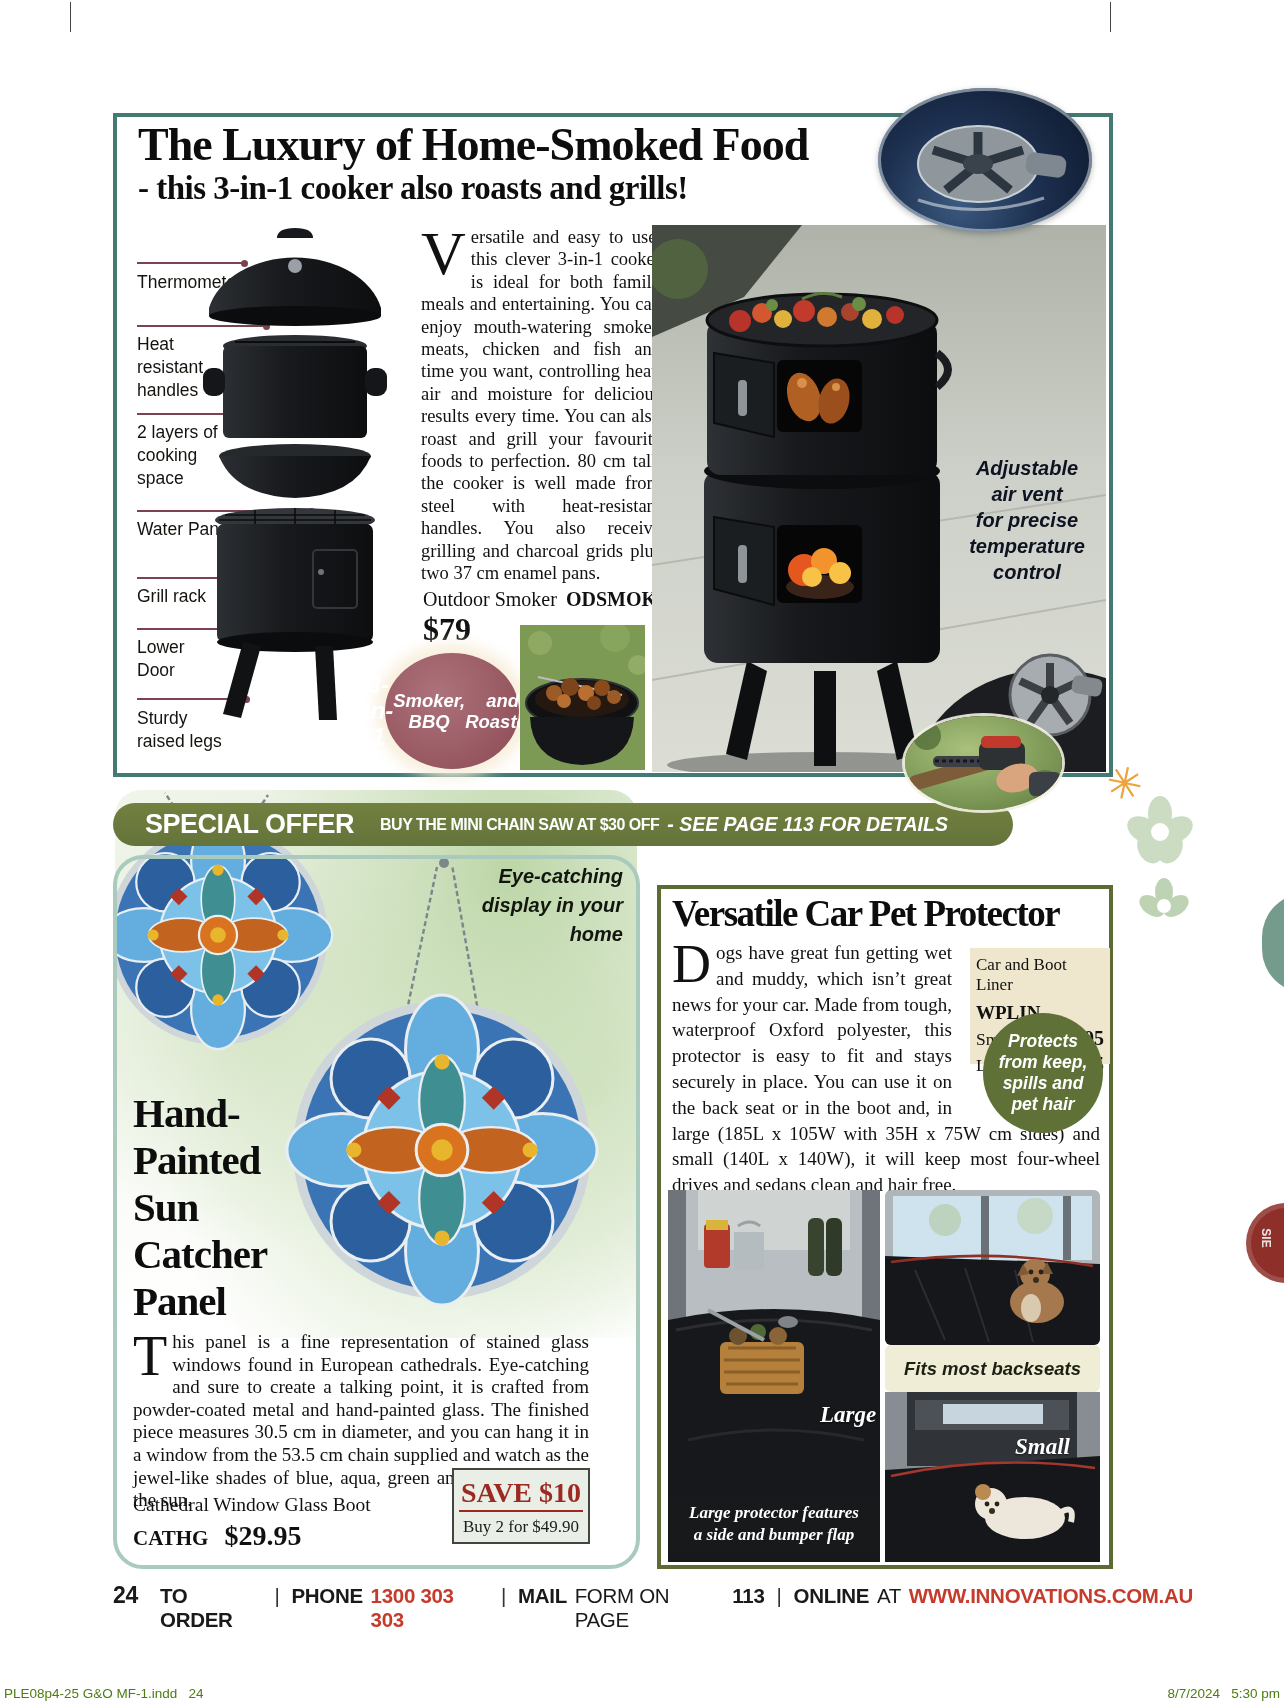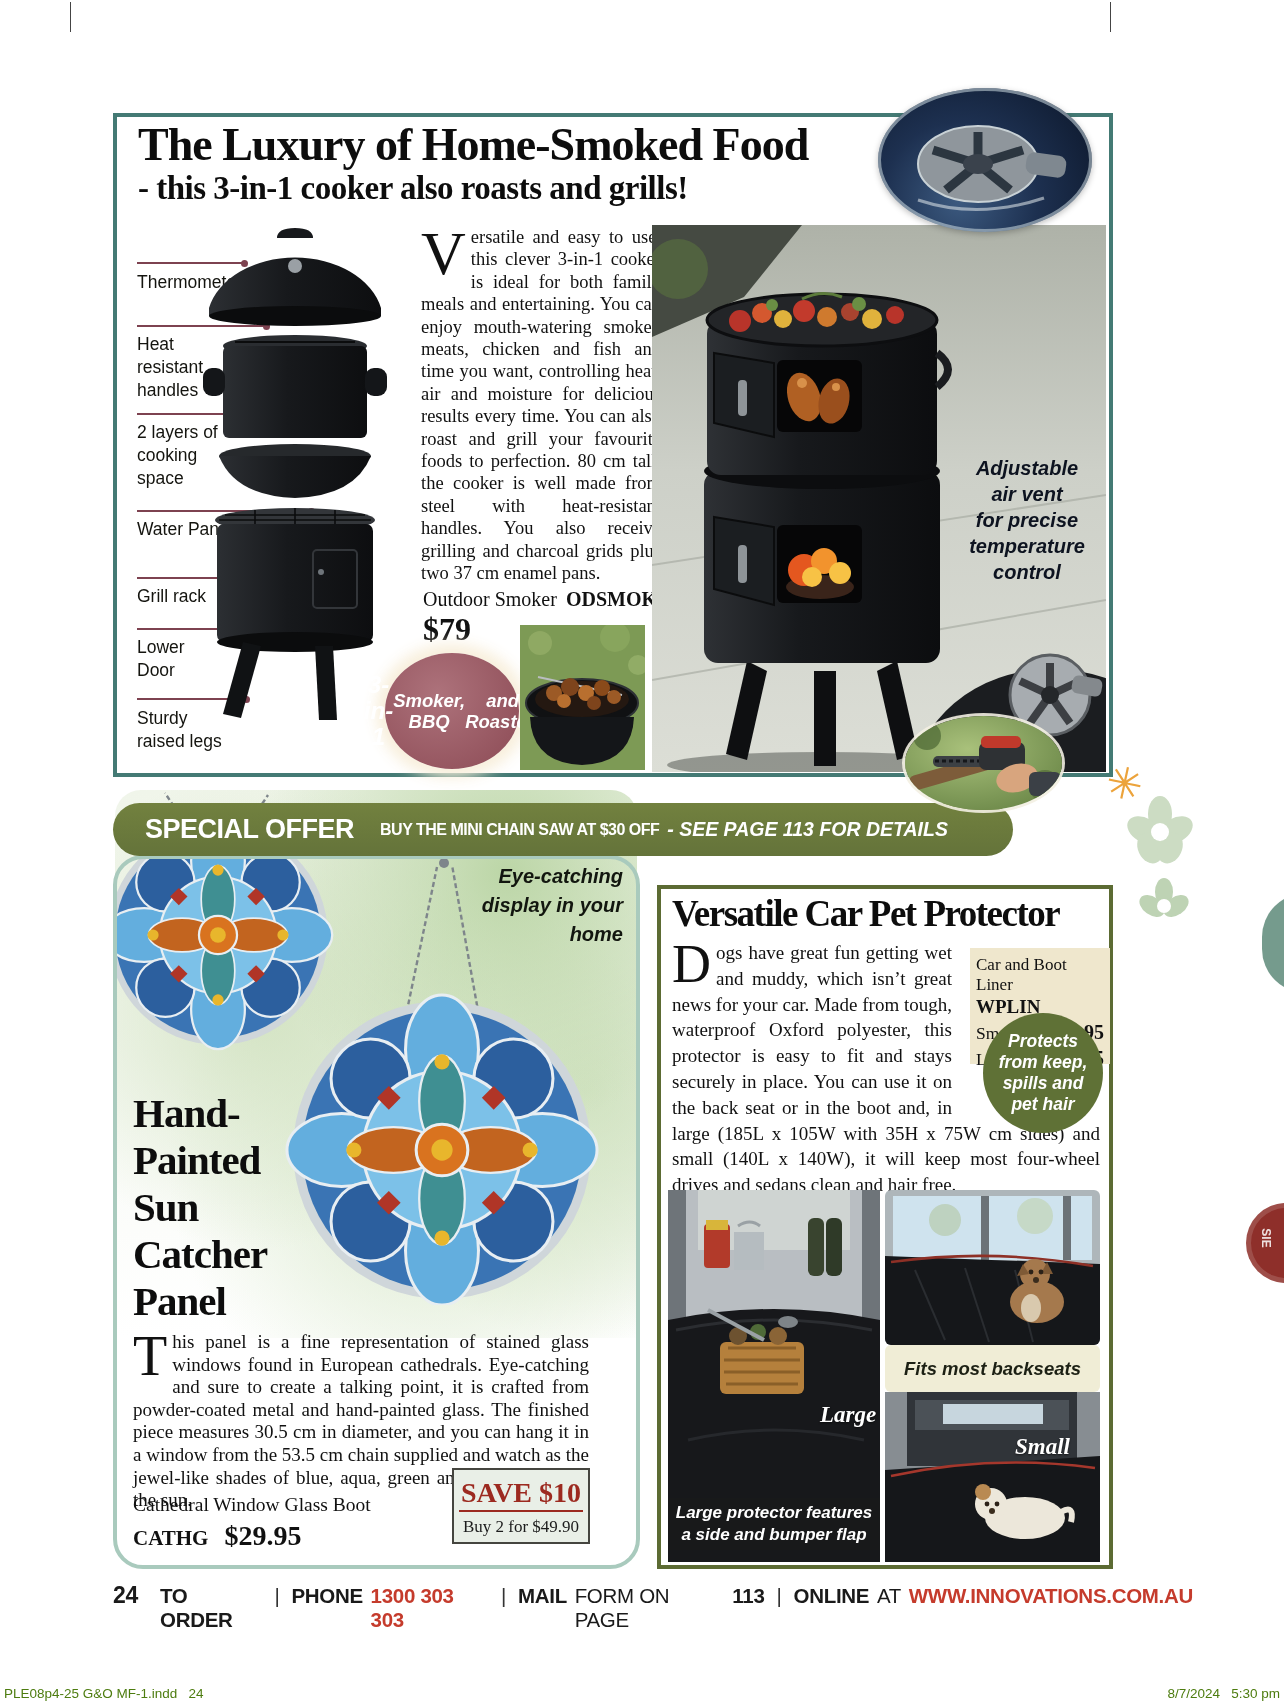--- a/index.html
+++ b/index.html
@@ -28,21 +28,21 @@
   .badge-3in1 .b1{font-size:24px;line-height:26px;}
   .badge-3in1 .b2{font-size:18.5px;line-height:21px;}
   .photo{overflow:hidden;}
   .vent-note{left:300px;top:230px;width:150px;text-align:center;font-family:"Liberation Sans",sans-serif;
      font-size:20px;line-height:26px;font-weight:700;font-style:italic;color:#0d1320;white-space:pre-line;}
   .thermo-oval{left:878px;top:88px;width:214px;height:144px;border-radius:50%;
      background:radial-gradient(circle at 38% 78%, #3c5a80 0%, #1d3050 45%, #0b1527 100%);
      box-shadow:inset 0 0 0 3px rgba(205,220,226,.55), 0 2px 6px rgba(0,0,0,.25);}
 
   
-  .offer-banner{left:113px;top:803px;width:900px;height:53px;border-radius:28px;
+  .offer-banner{left:113px;top:803px;width:900px;height:43px;border-radius:28px;
      background:linear-gradient(#72813f,#64733a);display:flex;align-items:center;padding-left:32px;box-sizing:border-box;
      font-family:"Liberation Sans",sans-serif;color:#fff;z-index:6;}
   .offer-banner .o1{font-size:27px;font-weight:800;letter-spacing:-0.5px;}
   .offer-banner .o2{font-size:16px;font-weight:800;letter-spacing:-0.5px;margin-left:26px;}
   .offer-banner .o3{font-size:19.5px;font-weight:800;font-style:italic;margin-left:8px;}
   .chainsaw-oval{left:905px;top:716px;width:157px;height:94px;border-radius:50%;overflow:hidden;
      box-shadow:0 0 0 3px rgba(243,239,226,.9);z-index:7;}
 
   
   .deco-asterisk{left:1106px;top:758px;font-family:"DejaVu Sans",sans-serif;font-size:44px;color:#eca33b;transform:rotate(12deg);z-index:2;}
@@ -73,30 +73,30 @@
   .save-box .st{display:inline-block;font-size:28px;font-weight:700;color:#9c2a20;border-bottom:2px solid #9c2a20;padding:0 2px 1px;}
   .save-box .sb{font-size:17px;margin-top:5px;color:#1c1c1c;}
 
   
   .pet-box{left:657px;top:885px;width:448px;height:676px;border:4px solid #5c6b33;background:#fff;z-index:2;}
   .pet-title{left:672px;top:892px;font-size:37px;font-weight:700;letter-spacing:-1.5px;color:#0d0d0d;z-index:3;}
   .pet-body{left:672px;top:940px;width:428px;font-size:19px;line-height:25.8px;text-align:justify;z-index:3;}
   .pet-body .spacer{float:right;width:148px;height:162px;}
   .pet-pricebox{left:970px;top:948px;width:140px;height:116px;background:#efe7cd;z-index:4;box-sizing:border-box;padding:7px 6px;}
   .pet-pricebox .n{font-size:17px;}
-  .pet-pricebox .c{font-size:19px;font-weight:700;margin-top:1px;}
+  .pet-pricebox .c{font-size:19px;font-weight:700;margin-top:7px;}
   .pp-row{display:flex;align-items:baseline;font-size:17.5px;margin-top:3px;}
   .pp-row .sz{width:52px;}
   .pp-row .pr{margin-left:auto;font-size:20px;font-weight:700;}
   .pet-badge{left:983px;top:1013px;width:120px;height:120px;border-radius:50%;background:#5f7136;z-index:5;
      display:flex;align-items:center;justify-content:center;text-align:center;color:#fff;
      font-family:"Liberation Sans",sans-serif;font-style:italic;font-weight:700;font-size:17.5px;line-height:21px;white-space:pre-line;}
   .img-label{font-style:italic;font-weight:700;color:#fff;font-size:23px;font-family:"Liberation Serif",serif;
      text-shadow:0 1px 2px rgba(0,0,0,.6);z-index:4;}
-  .cap-large{left:0;bottom:12px;width:100%;text-align:center;color:#fff;font-family:Liberation Sans, sans-serif;
+  .cap-large{left:0;bottom:12px;width:100%;text-align:center;color:#fff;font-family:Liberation Serif, serif;
      font-style:italic;font-weight:700;font-size:17px;line-height:22px;white-space:pre-line;z-index:4;
      background:rgba(25,28,25,.35);padding:4px 0;}
   .caption-strip{left:885px;top:1345px;width:215px;height:47px;background:#f0edd6;border-radius:6px;z-index:3;
      display:flex;align-items:center;justify-content:center;font-family:"Liberation Sans",sans-serif;
      font-weight:700;font-style:italic;font-size:18.5px;color:#1c2014;}
 
   
   .footer{left:113px;top:1582px;width:1080px;display:flex;align-items:baseline;
      font-family:"Liberation Sans",sans-serif;font-size:20.5px;letter-spacing:-0.3px;color:#1a1a1a;z-index:3;}
   .footer .pn{font-size:23px;font-weight:700;margin-right:22px;}

